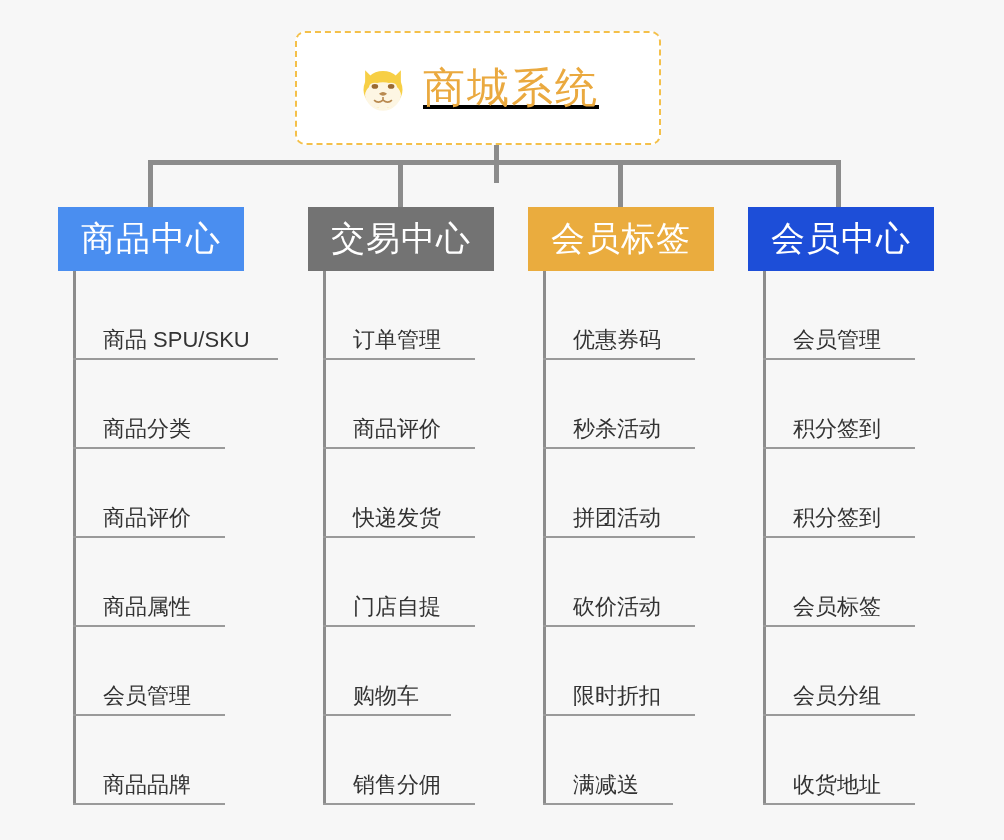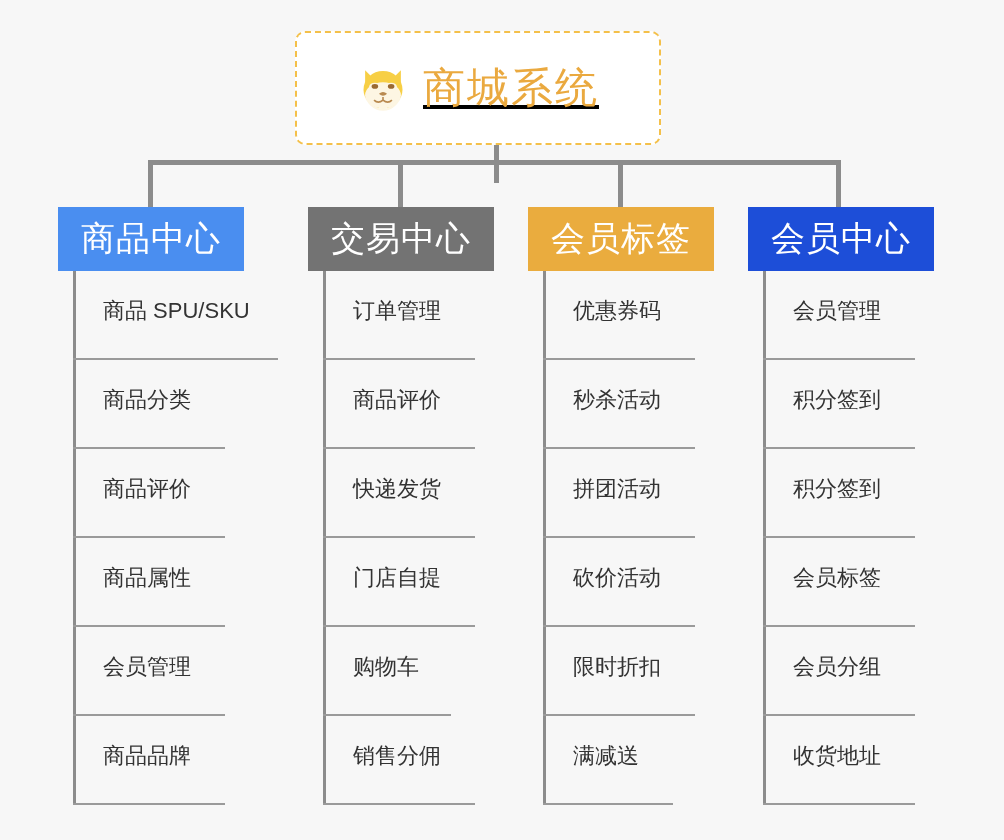--- a/index.html
+++ b/index.html
@@ -103,21 +103,21 @@
     position: absolute;
     left: 15px;
     top: 64px;
     width: 171px;
   }
   .leaf-item {
     position: relative;
     height: 89px;
     box-sizing: border-box;
     display: flex;
-    align-items: center;
+    align-items: flex-end;
     padding-left: 30px;
   }
   .leaf-label {
     font-size: 22px;
     color: #333333;
     line-height: 1;
     padding-bottom: 9px;
     white-space: nowrap;
   }
   .leaf-rule {

